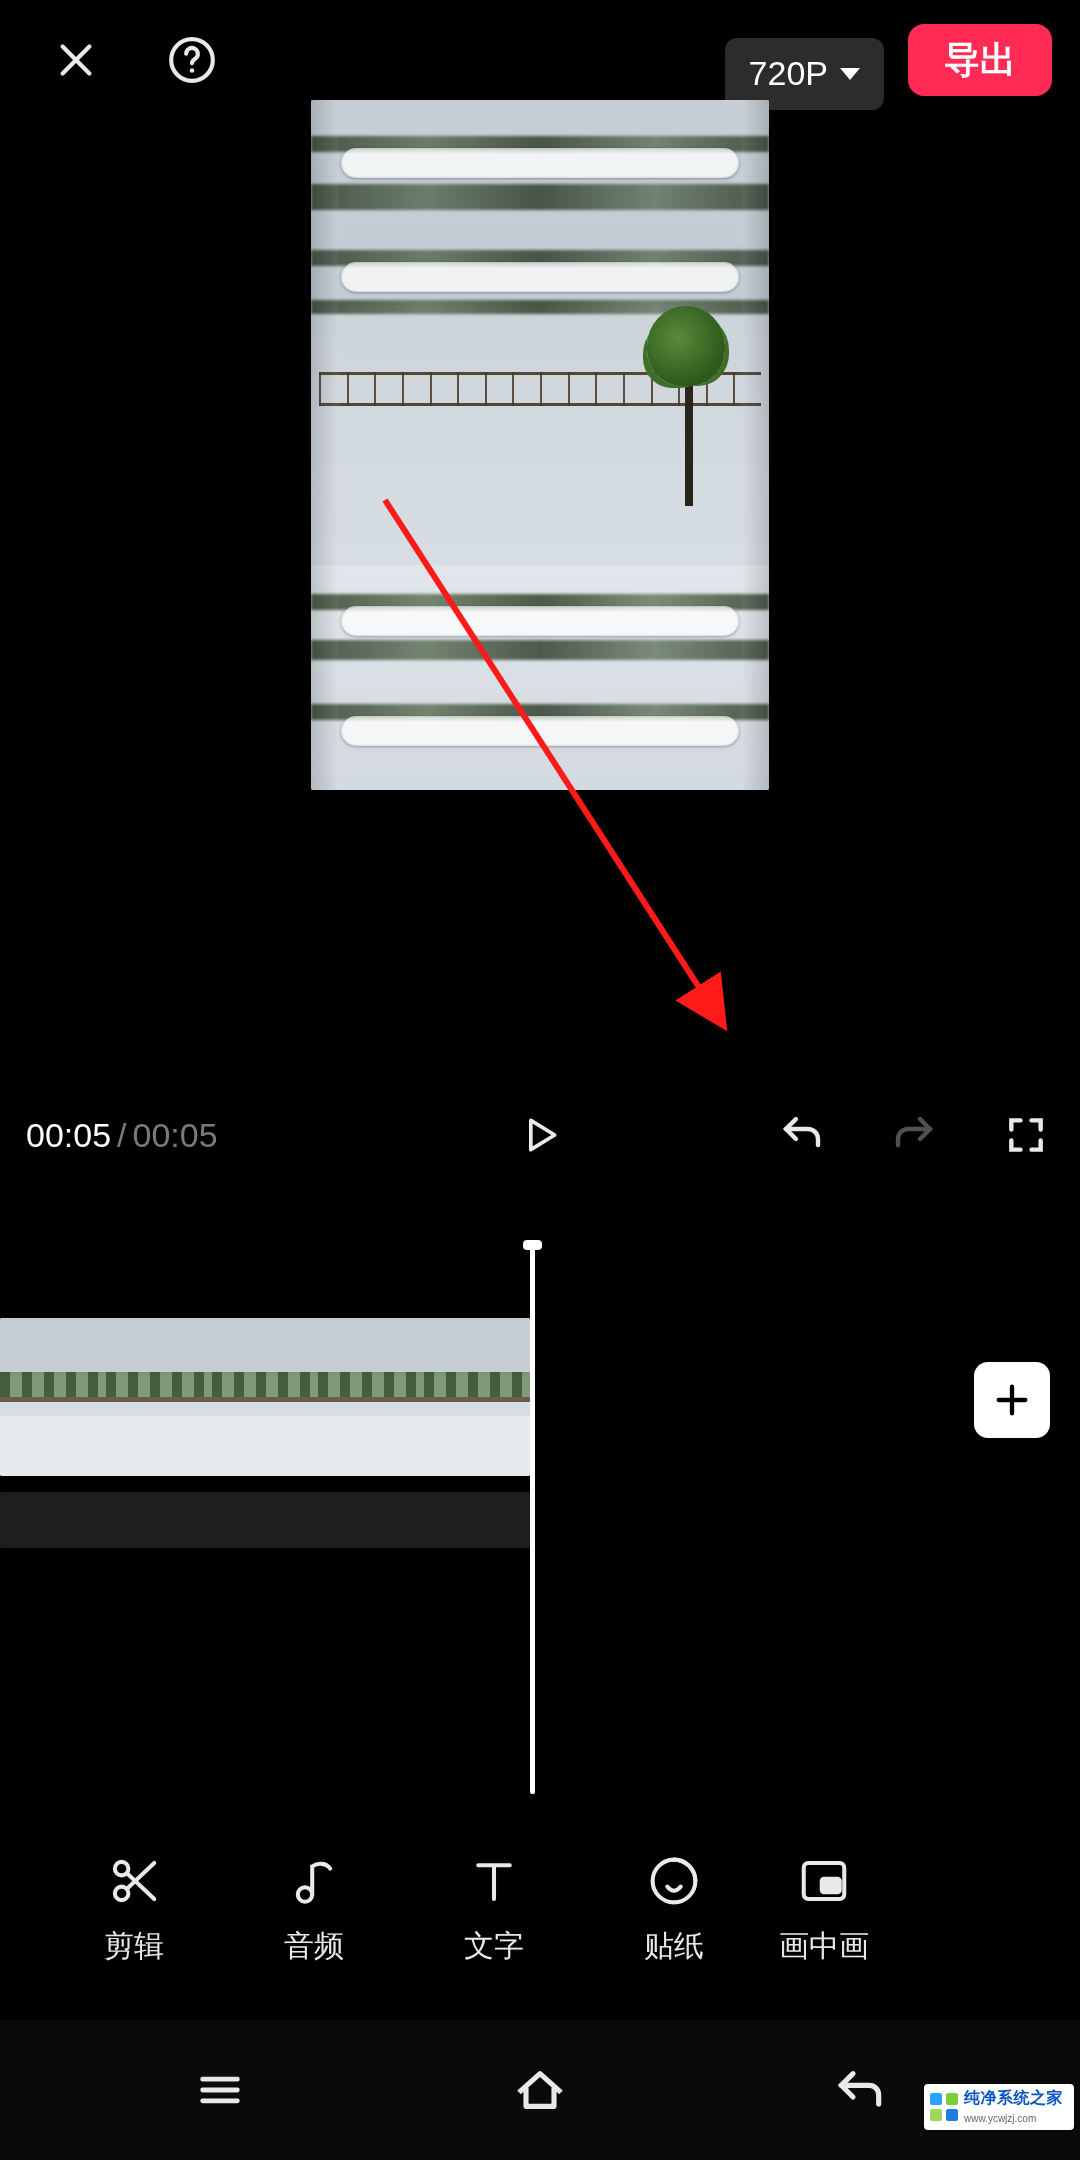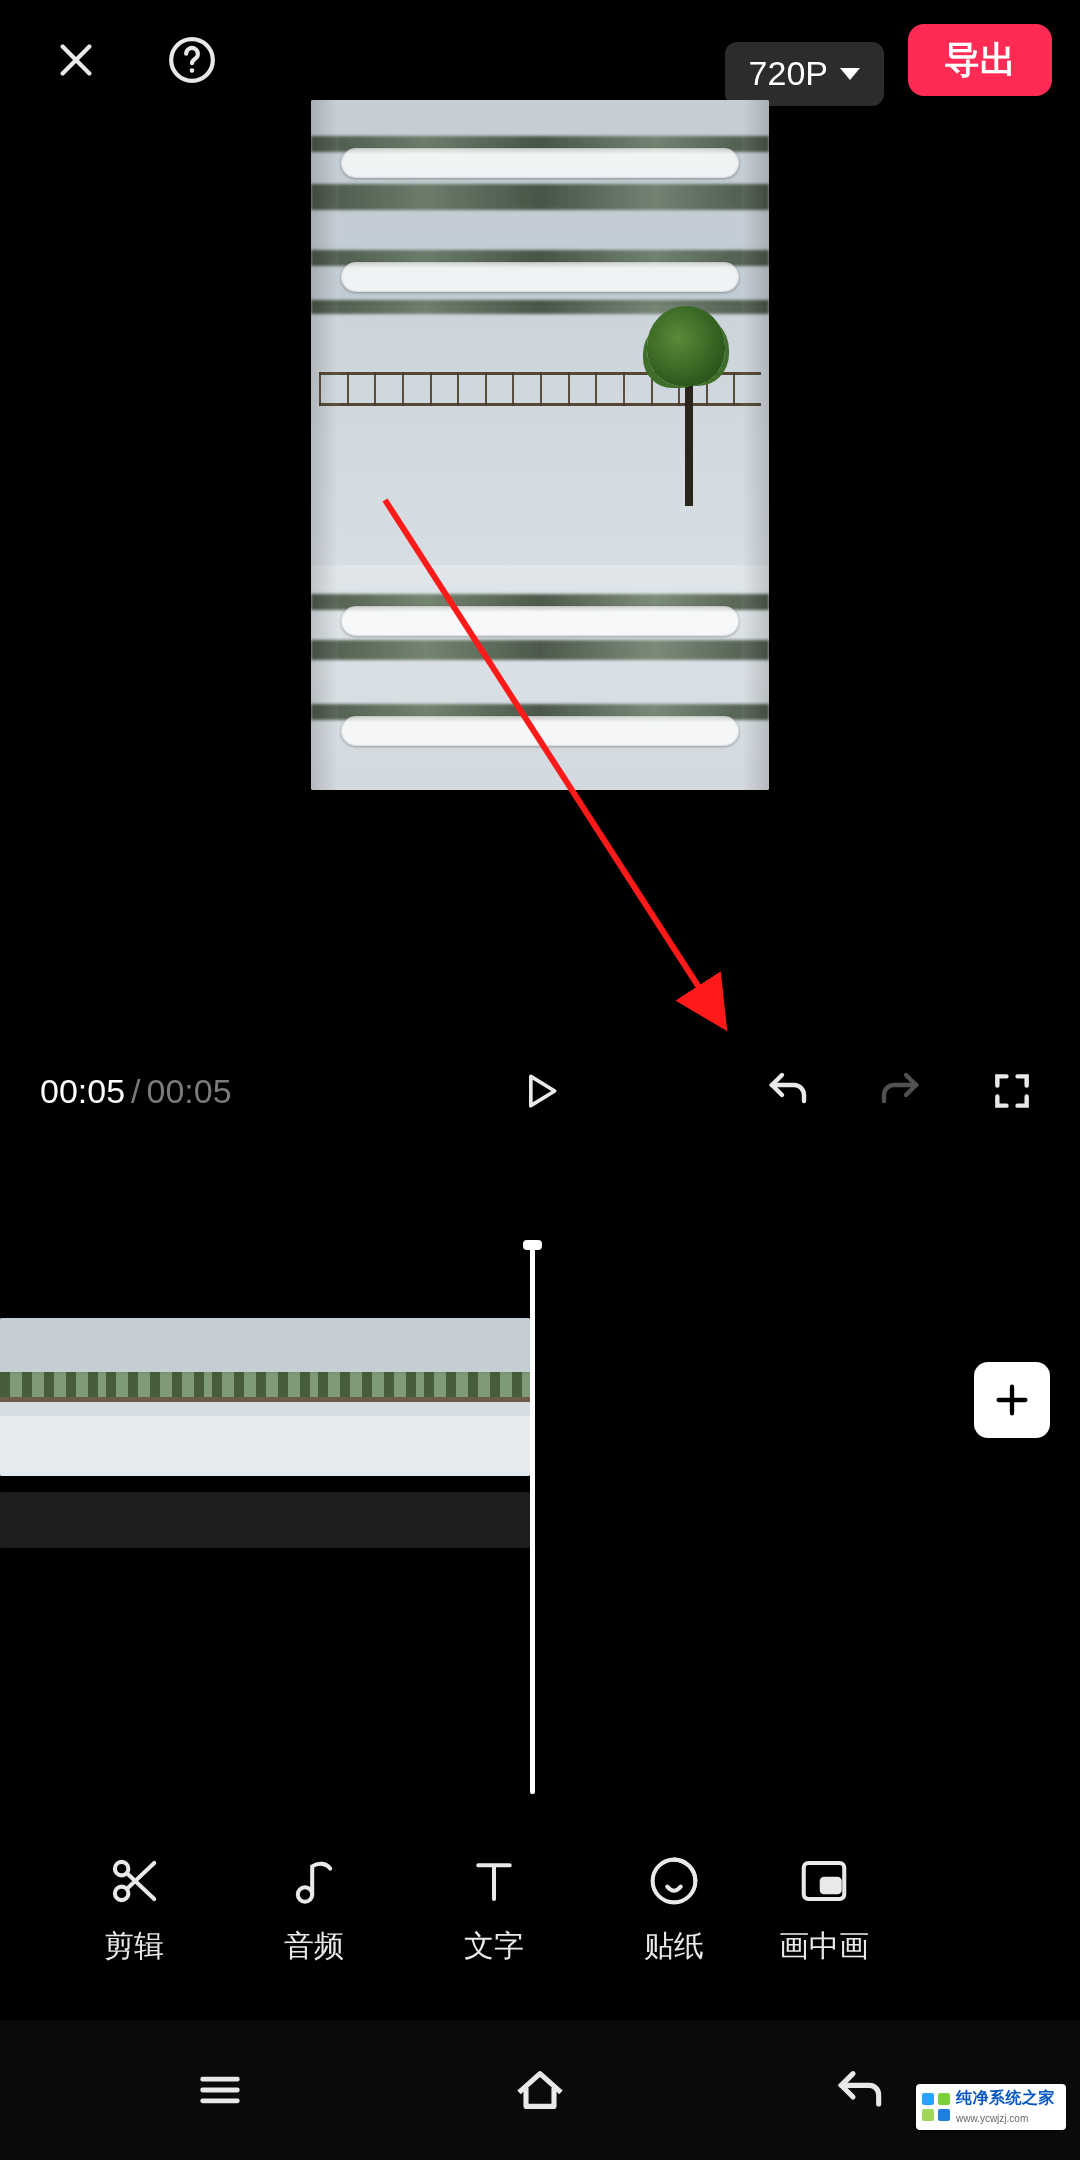--- a/index.html
+++ b/index.html
@@ -4,21 +4,21 @@
 <style>
   * { box-sizing: border-box; margin: 0; padding: 0; }
   html, body { width: 1080px; height: 2160px; background: #000; color: #fff; font-family: -apple-system, "Helvetica Neue", Arial, "PingFang SC", "Microsoft YaHei", sans-serif; overflow: hidden; }
   .root { position: relative; width: 1080px; height: 2160px; background: #000; }
 
   
   .topbar { position: absolute; top: 0; left: 0; right: 0; height: 120px; display: flex; align-items: center; }
   .tb-left { display: flex; align-items: center; gap: 60px; padding-left: 48px; }
   .tb-right { margin-left: auto; display: flex; align-items: center; gap: 24px; padding-right: 28px; }
   .icon-btn { width: 56px; height: 56px; display: flex; align-items: center; justify-content: center; color: #e9e9e9; }
-  .res-btn { height: 64px; padding: 0 24px; border-radius: 12px; background: #2c2c2c; display: flex; align-items: center; gap: 12px; color: #fff; font-size: 34px; font-weight: 500; margin-top: 27px; }
+  .res-btn { height: 72px; padding: 0 24px; border-radius: 12px; background: #2c2c2c; display: flex; align-items: center; gap: 12px; color: #fff; font-size: 34px; font-weight: 500; margin-top: 27px; }
   .res-btn .caret { width: 0; height: 0; border-left: 10px solid transparent; border-right: 10px solid transparent; border-top: 12px solid #fff; }
   .export-btn { height: 72px; padding: 0 36px; border-radius: 16px; background: #ff2b54; color: #fff; font-size: 36px; font-weight: 600; display: flex; align-items: center; }
 
   
   .preview-wrap { position: absolute; top: 100px; left: 0; right: 0; height: 720px; display: flex; align-items: flex-start; justify-content: center; }
   .preview { width: 458px; height: 690px; background: #b9c4cd; position: relative; overflow: hidden; border-radius: 2px; }
   .pv-band { position: absolute; left: 0; right: 0; }
   .pv-sky { top: 0; height: 205px; background: linear-gradient(#c6ced5, #c2ccd4); filter: blur(0.3px); }
   .pv-mid { top: 205px; height: 260px; background: linear-gradient(#ccd4db, #d7dee3); }
   .pv-ground { top: 465px; bottom: 0; background: linear-gradient(#e0e6ea, #d2d9df); }
@@ -32,21 +32,21 @@
   .pv-tree .trunk { position: absolute; bottom: 0; left: 44px; width: 8px; height: 160px; background: #2a241b; }
   .pv-tree .crown { position: absolute; top: 0; left: 6px; width: 78px; height: 80px; background: radial-gradient(circle at 40% 40%, #5a8b3a, #2c5a1c 70%); border-radius: 50% 50% 45% 45%; box-shadow: 8px 4px 0 -4px #3e6e29, -10px 8px 0 -6px #3e6e29; }
   
   .pv-side { position: absolute; top: 0; bottom: 0; width: 28px; background: linear-gradient(90deg, rgba(0,0,0,.15), rgba(255,255,255,.05)); }
   .pv-side.l { left: 0; } .pv-side.r { right: 0; transform: scaleX(-1); }
 
   
   .arrow-wrap { position: absolute; top: 490px; left: 370px; width: 400px; height: 560px; pointer-events: none; }
 
   
-  .playbar { position: absolute; top: 1046px; left: 0; right: 0; height: 90px; display: flex; align-items: center; justify-content: space-between; padding: 0 40px; }
+  .playbar { position: absolute; top: 1090px; left: 0; right: 0; height: 90px; display: flex; align-items: center; justify-content: space-between; padding: 0 26px; }
   .time { font-size: 34px; color: #fff; display: flex; align-items: baseline; gap: 6px; }
   .time .total { color: #7a7a7a; }
   .pb-center { position: absolute; left: 50%; transform: translateX(-50%); }
   .pb-right { display: flex; align-items: center; gap: 56px; }
   .pb-right .disabled { opacity: .35; }
 
   
   .ruler { position: absolute; top: 1190px; left: 0; right: 0; height: 44px; color: #8c8c8c; font-size: 28px; }
   .ruler .tick { position: absolute; top: 0; }
   .ruler .dot { position: absolute; top: 18px; width: 5px; height: 5px; border-radius: 50%; background: #555; }
@@ -69,21 +69,21 @@
   
   .toolstrip { position: absolute; left: 0; right: 0; bottom: 160px; height: 180px; display: flex; align-items: center; padding-left: 44px; gap: 0; }
   .tool { width: 180px; display: flex; flex-direction: column; align-items: center; gap: 18px; color: #e9e9e9; }
   .tool:last-child { width: 120px; }
   .tool .tlabel { font-size: 30px; }
 
   
   .navbar { position: absolute; left: 0; right: 0; bottom: 0; height: 140px; background: #0a0a0a; display: flex; align-items: center; justify-content: space-around; padding: 0 60px; }
 
   
-  .watermark { position: absolute; right: 14px; bottom: 30px; width: 150px; height: 46px; background: #fff; border-radius: 4px; display: flex; align-items: center; padding: 0 6px; gap: 6px; box-shadow: 0 1px 3px rgba(0,0,0,.4); }
+  .watermark { position: absolute; right: 6px; bottom: 30px; width: 150px; height: 46px; background: #fff; border-radius: 4px; display: flex; align-items: center; padding: 0 6px; gap: 6px; box-shadow: 0 1px 3px rgba(0,0,0,.4); }
   .wm-logo { width: 28px; height: 28px; position: relative; }
   .wm-logo span { position: absolute; width: 12px; height: 12px; border-radius: 2px; }
   .wm-txt { display: flex; flex-direction: column; line-height: 1; }
   .wm-txt .l1 { font-size: 16px; font-weight: 700; color: #0a57c2; letter-spacing: .5px; }
   .wm-txt .l2 { font-size: 10px; color: #666; margin-top: 8px; }
 
   svg { display: block; }
 </style>
 </head>
 <body>

